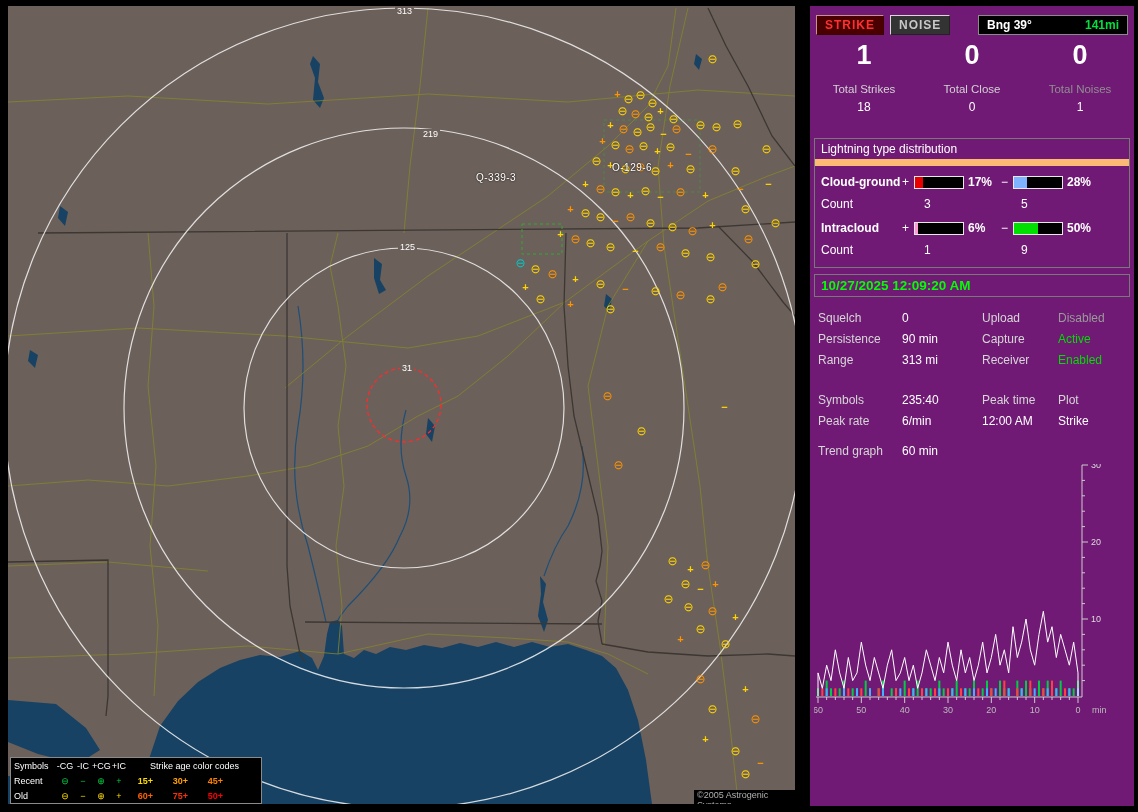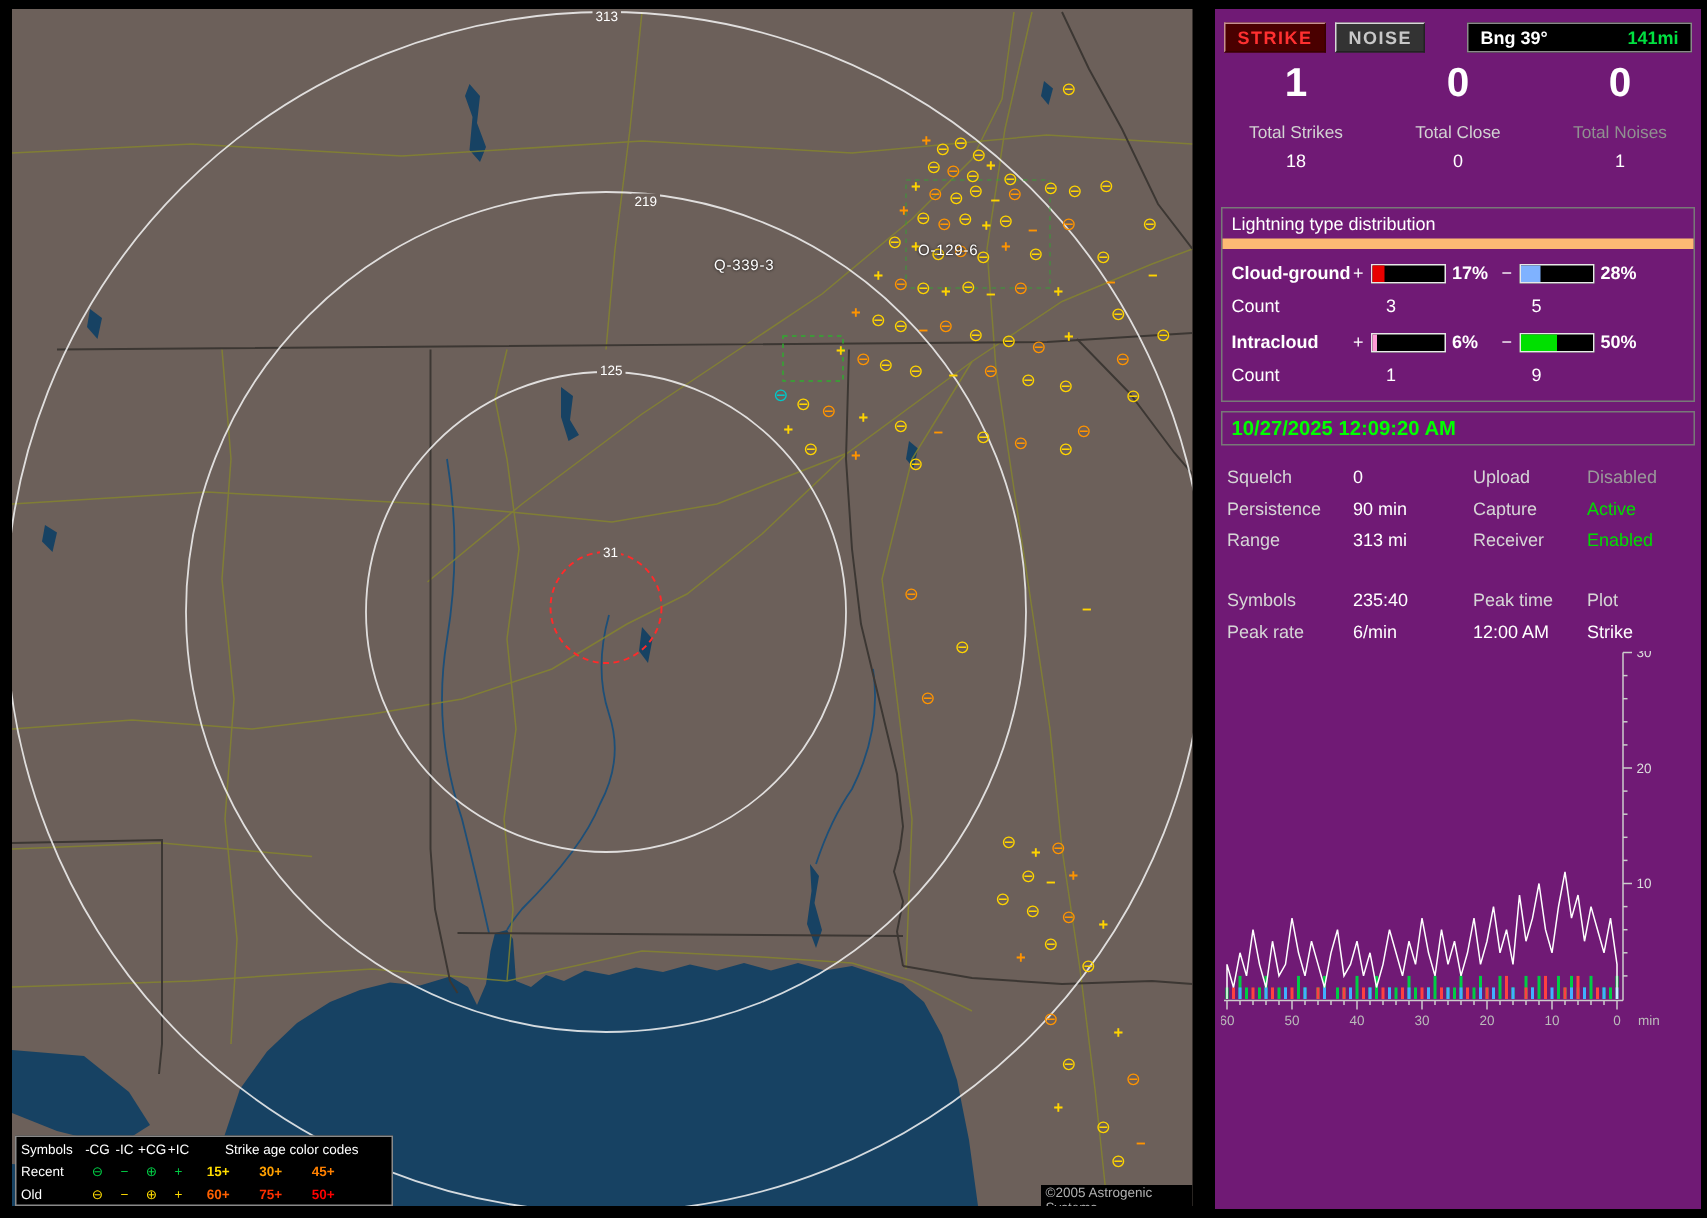--- a/index.html
+++ b/index.html
@@ -374,20 +374,26 @@
     <span class="val">235:40</span>
     <span class="lbl">Peak time</span>
     <span class="lbl">Plot</span>
 
     <span class="lbl">Peak rate</span>
     <span class="val">6/min</span>
     <span class="val">12:00 AM</span>
     <span class="val">Strike</span>
   </div>
 
+  <div class="grid4 trendrow">
+    <span class="lbl">Trend graph</span>
+    <span class="val">60 min</span>
+    <span></span>
+      <span></span>
+  </div>
 
   <div id="trend-wrap">
     <svg id="trend-svg" width="312" height="256">
         <rect x="3" y="224.3" width="2" height="7.7" fill="#00cc44"></rect>
         <rect x="11.666666666666666" y="216.6" width="2" height="15.4" fill="#00cc44"></rect>
         <rect x="16" y="224.3" width="2" height="7.7" fill="#00cc44"></rect>
         <rect x="24.666666666666668" y="224.3" width="2" height="7.7" fill="#00cc44"></rect>
         <rect x="29" y="216.6" width="2" height="15.4" fill="#00cc44"></rect>
         <rect x="37.666666666666664" y="224.3" width="2" height="7.7" fill="#00cc44"></rect>
         <rect x="42" y="224.3" width="2" height="7.7" fill="#00cc44"></rect>

